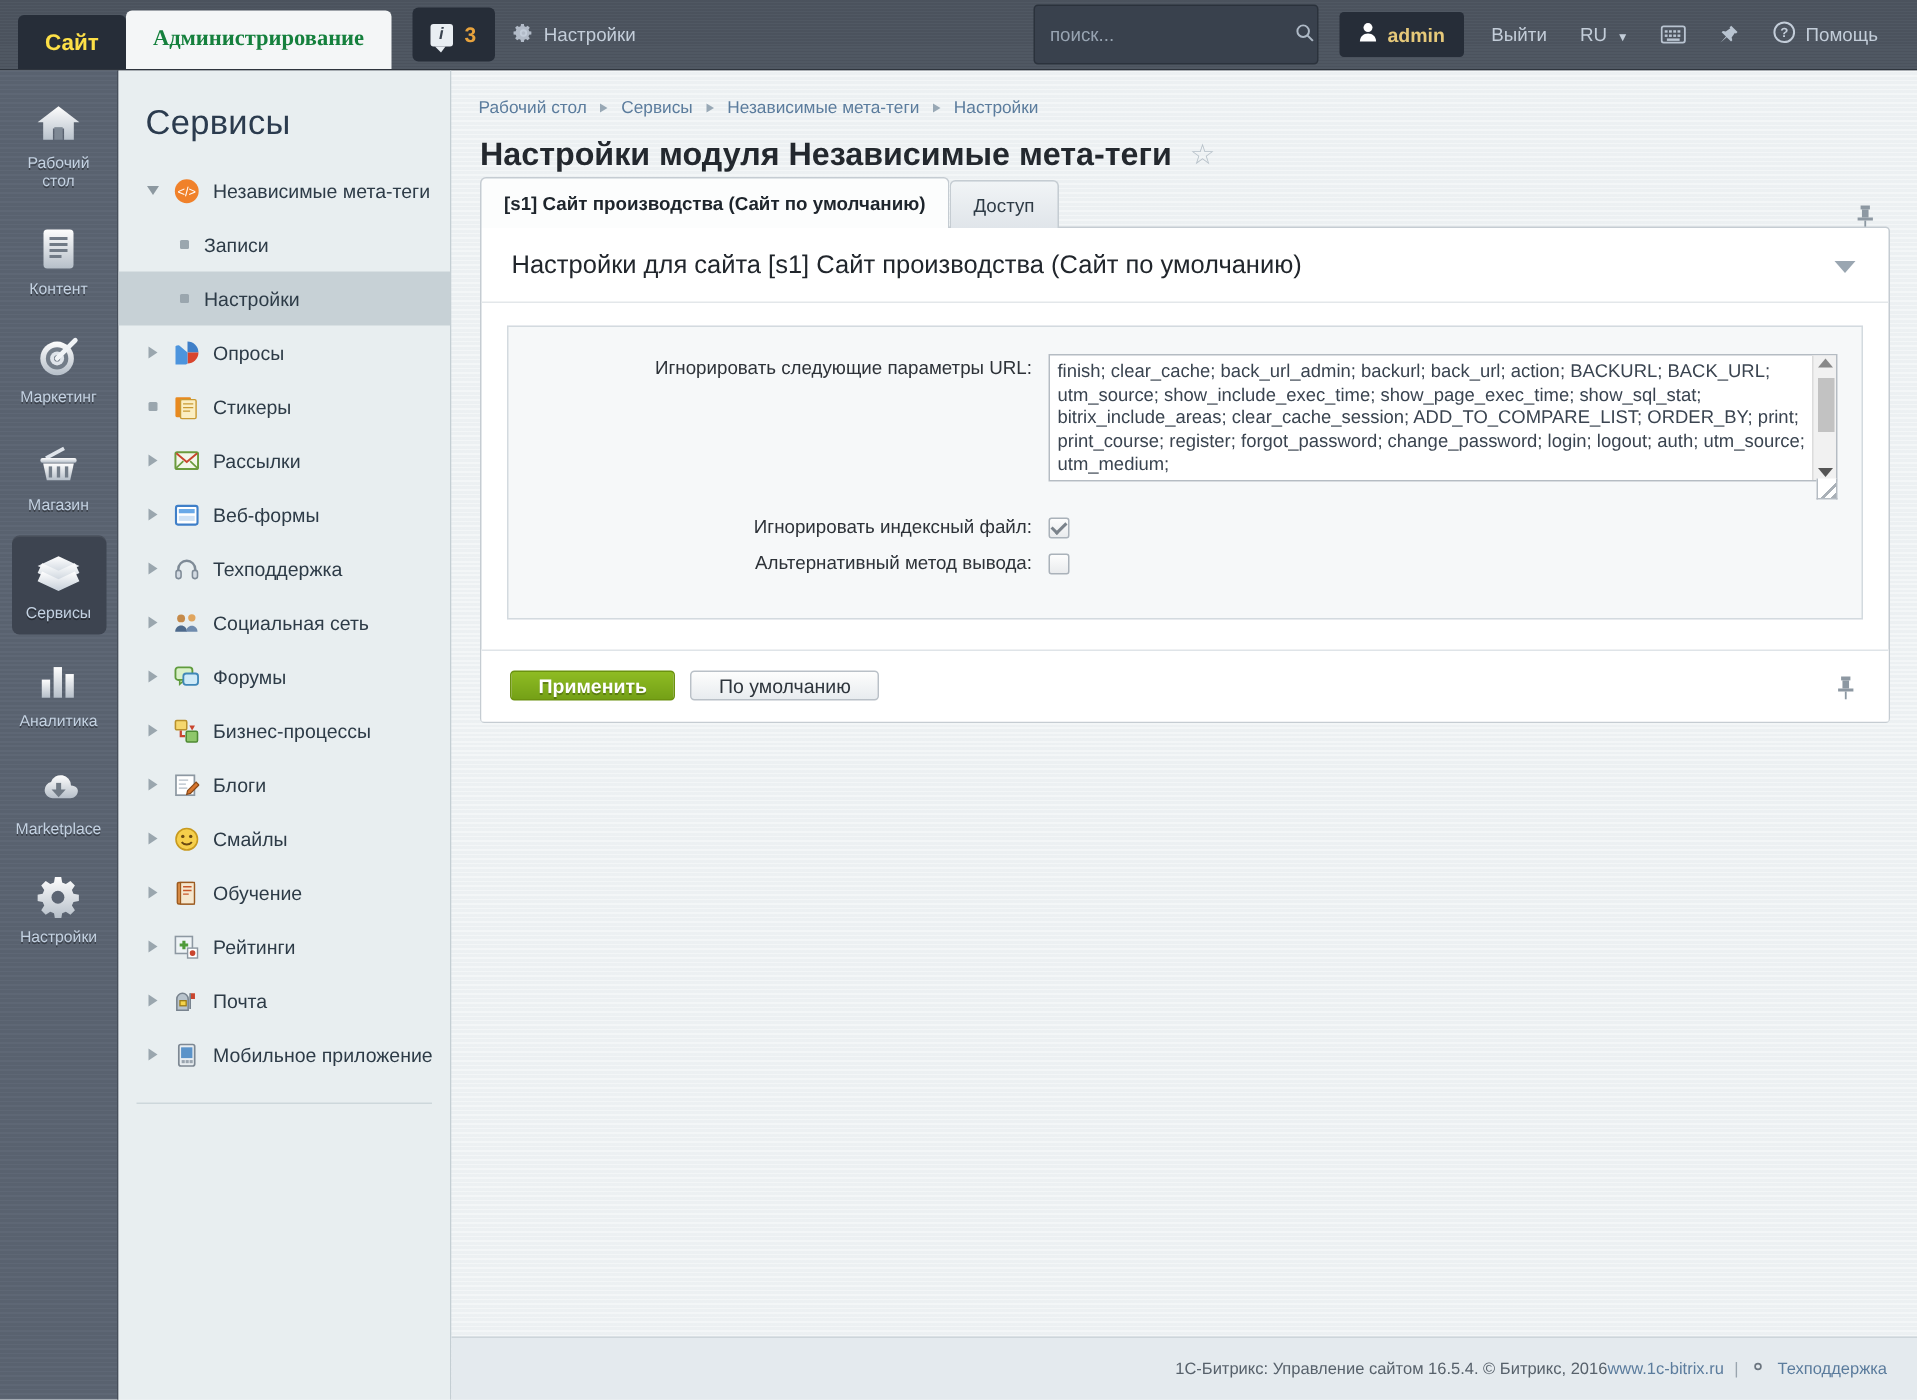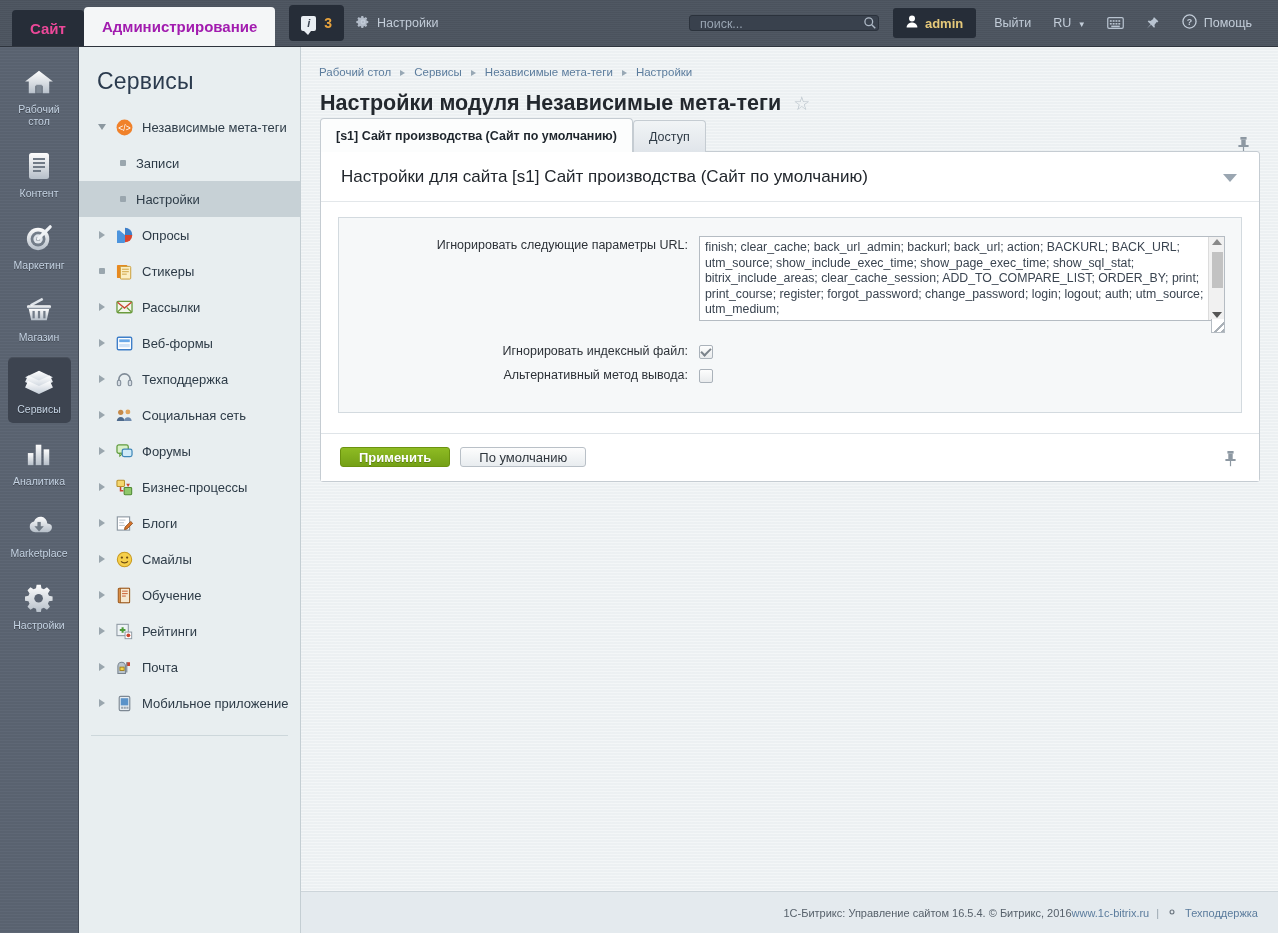--- a/index.html
+++ b/index.html
@@ -22,22 +22,22 @@
     background-image: repeating-linear-gradient(0deg, rgba(255,255,255,.025) 0 1px, rgba(0,0,0,.02) 1px 2px);
     border-bottom: 1px solid #2e343d;
     display: flex; align-items: center;
   }
   #topbar-left { display: flex; align-items: center; padding-left: 12px; height: 100%; }
   .tb-tab {
     height: 36px; display: flex; align-items: center; padding: 0 18px;
     border-radius: 4px 4px 0 0; font-size: 15px; font-weight: bold;
     cursor: pointer; align-self: flex-end; margin-bottom: 0;
   }
-  .tb-tab.dark { background: #262d38; color: #ec4899; }
-  .tb-tab.light { background: #f4f6f7; color: #a21caf; height: 39px; }
+  .tb-tab.dark { background: #262d38; color: #fde047; }
+  .tb-tab.light { background: #f4f6f7; color: #15803d; height: 39px; font-family: Liberation Serif, serif; }
   .tb-chip {
     height: 36px; background: #262d38; border-radius: 4px; margin-left: 14px;
     display: flex; align-items: center; padding: 0 12px; gap: 8px; cursor: pointer;
     align-self: center;
   }
   .info-badge {
     width: 15px; height: 15px; background: #e9eef3; color: #3a4350; border-radius: 2px;
     font-size: 11px; font-weight: bold; display: flex; align-items: center;
     justify-content: center; position: relative; font-style: italic;
   }
@@ -46,22 +46,22 @@
     border-left:4px solid transparent; border-right:3px solid transparent;
     border-top:4px solid #e9eef3;
   }
   .chip-count { color: #e8a33d; font-size: 14px; font-weight: bold; }
   .tb-link {
     display: flex; align-items: center; gap: 7px; color: #c3cdd9;
     font-size: 12.5px; padding: 0 12px; cursor: pointer; height: 100%;
   }
   #topbar-right { margin-left: auto; display: flex; align-items: center; padding-right: 14px; gap: 2px; }
   #search-wrap {
-    width: 190px; height: 16px; background: #39414d; border: 1px solid #2b323c;
-    border-radius: 3px; display: flex; align-items: flex-start; padding: 0 8px; margin-right: 12px;
+    width: 190px; height: 40px; background: #39414d; border: 1px solid #2b323c;
+    border-radius: 3px; display: flex; align-items: center; padding: 0 8px; margin-right: 12px;
   }
   #search-input {
     flex: 1; background: transparent; border: 0; outline: none;
     color: #c7d1dc; font-size: 12.5px; font-family: inherit;
   }
   #search-input::placeholder { color: #98a4b2; }
   .user-chip {
     height: 30px; background: #262d38; border-radius: 3px; display: flex;
     align-items: center; gap: 7px; padding: 0 13px; color: #e6c97a;
     font-size: 13px; font-weight: bold; cursor: pointer; margin-right: 6px;

